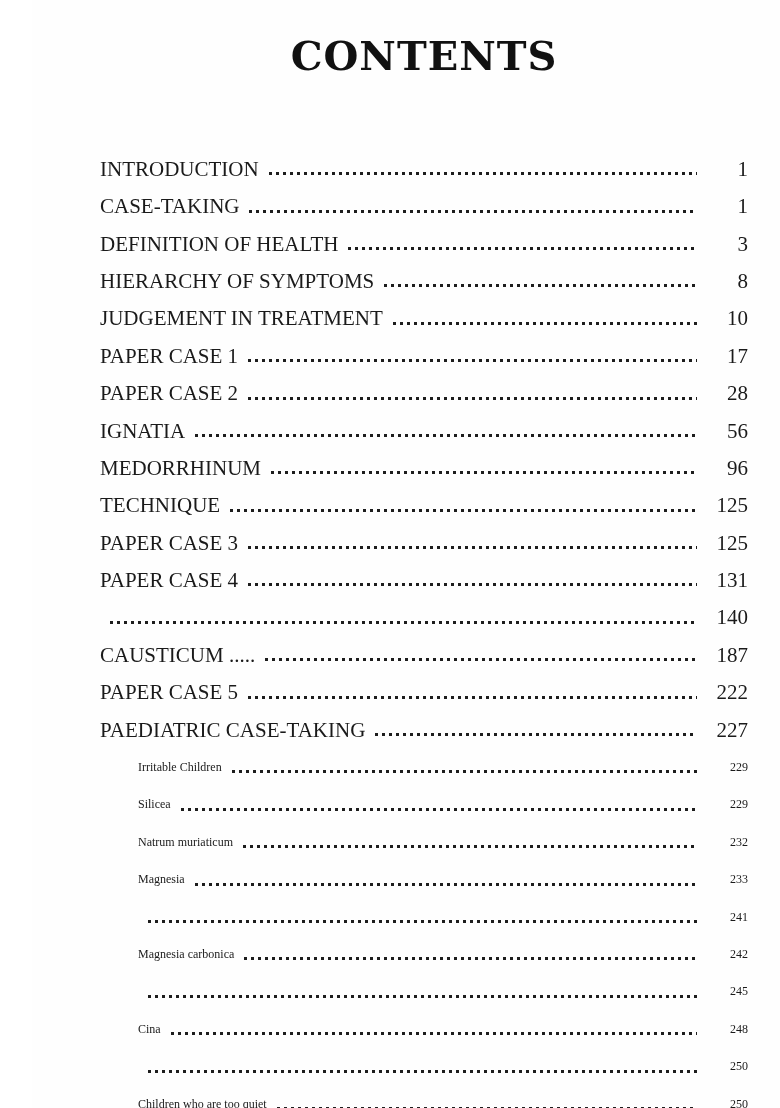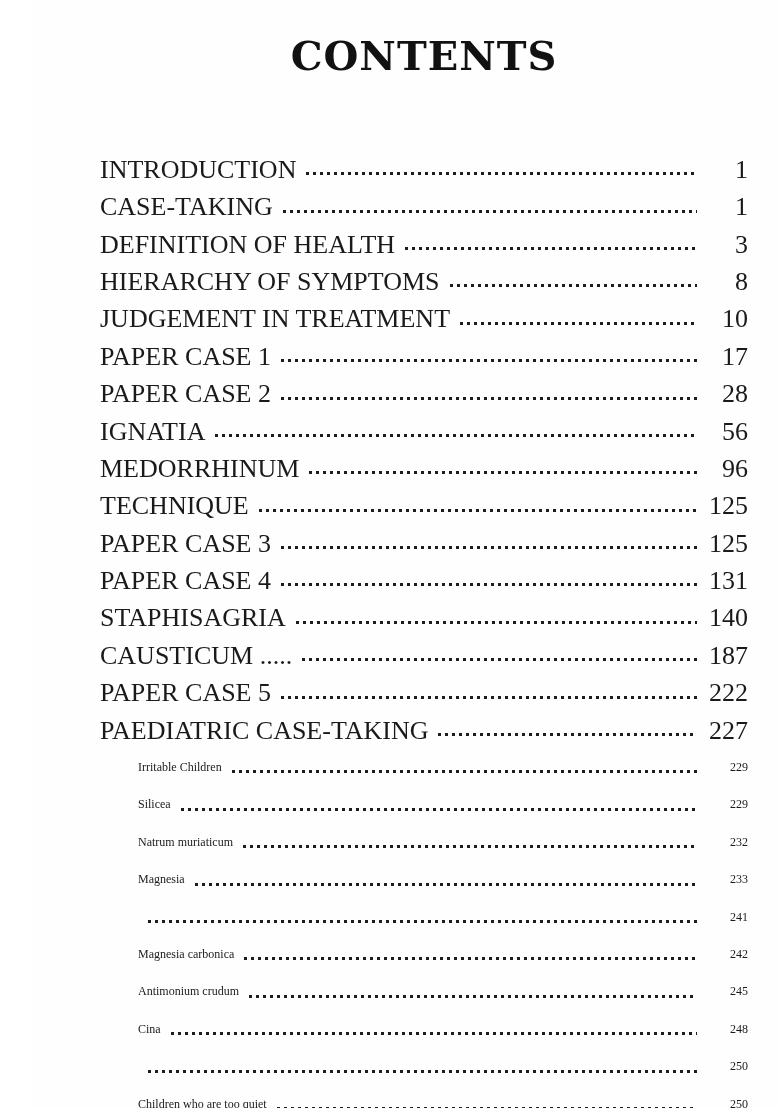--- a/index.html
+++ b/index.html
@@ -29,21 +29,21 @@
   }
   .toc-list {
     margin-top: 72px;
   }
   .toc-row {
     display: flex;
     align-items: baseline;
     height: 37.4px;
     line-height: 37.4px;
     font-family: "Liberation Serif", serif;
-    font-size: 26px;
+    font-size: 21px;
     color: #1a1a1a;
     white-space: nowrap;
   }
   .toc-row.indented {
     padding-left: 38px;
     font-size: 12px;
   }
   .toc-label {
     flex: 0 0 auto;
   }
@@ -123,21 +123,20 @@
         <span class="toc-label">PAPER CASE 3</span>
         <span class="toc-leader"></span>
         <span class="toc-page">125</span>
       </div>
       <div class="toc-row">
         <span class="toc-label">PAPER CASE 4</span>
         <span class="toc-leader"></span>
         <span class="toc-page">131</span>
       </div>
       <div class="toc-row">
-        <span class="toc-label">STAPHISAGRIA</span>
         <span class="toc-leader"></span>
         <span class="toc-page">140</span>
       </div>
       <div class="toc-row">
         <span class="toc-label">CAUSTICUM .....</span>
         <span class="toc-leader"></span>
         <span class="toc-page">187</span>
       </div>
       <div class="toc-row">
         <span class="toc-label">PAPER CASE 5</span>
@@ -172,21 +171,20 @@
       <div class="toc-row indented">
         <span class="toc-leader"></span>
         <span class="toc-page">241</span>
       </div>
       <div class="toc-row indented">
         <span class="toc-label">Magnesia carbonica</span>
         <span class="toc-leader"></span>
         <span class="toc-page">242</span>
       </div>
       <div class="toc-row indented">
-        <span class="toc-label">Antimonium crudum</span>
         <span class="toc-leader"></span>
         <span class="toc-page">245</span>
       </div>
       <div class="toc-row indented">
         <span class="toc-label">Cina</span>
         <span class="toc-leader"></span>
         <span class="toc-page">248</span>
       </div>
       <div class="toc-row indented">
         <span class="toc-leader"></span>

